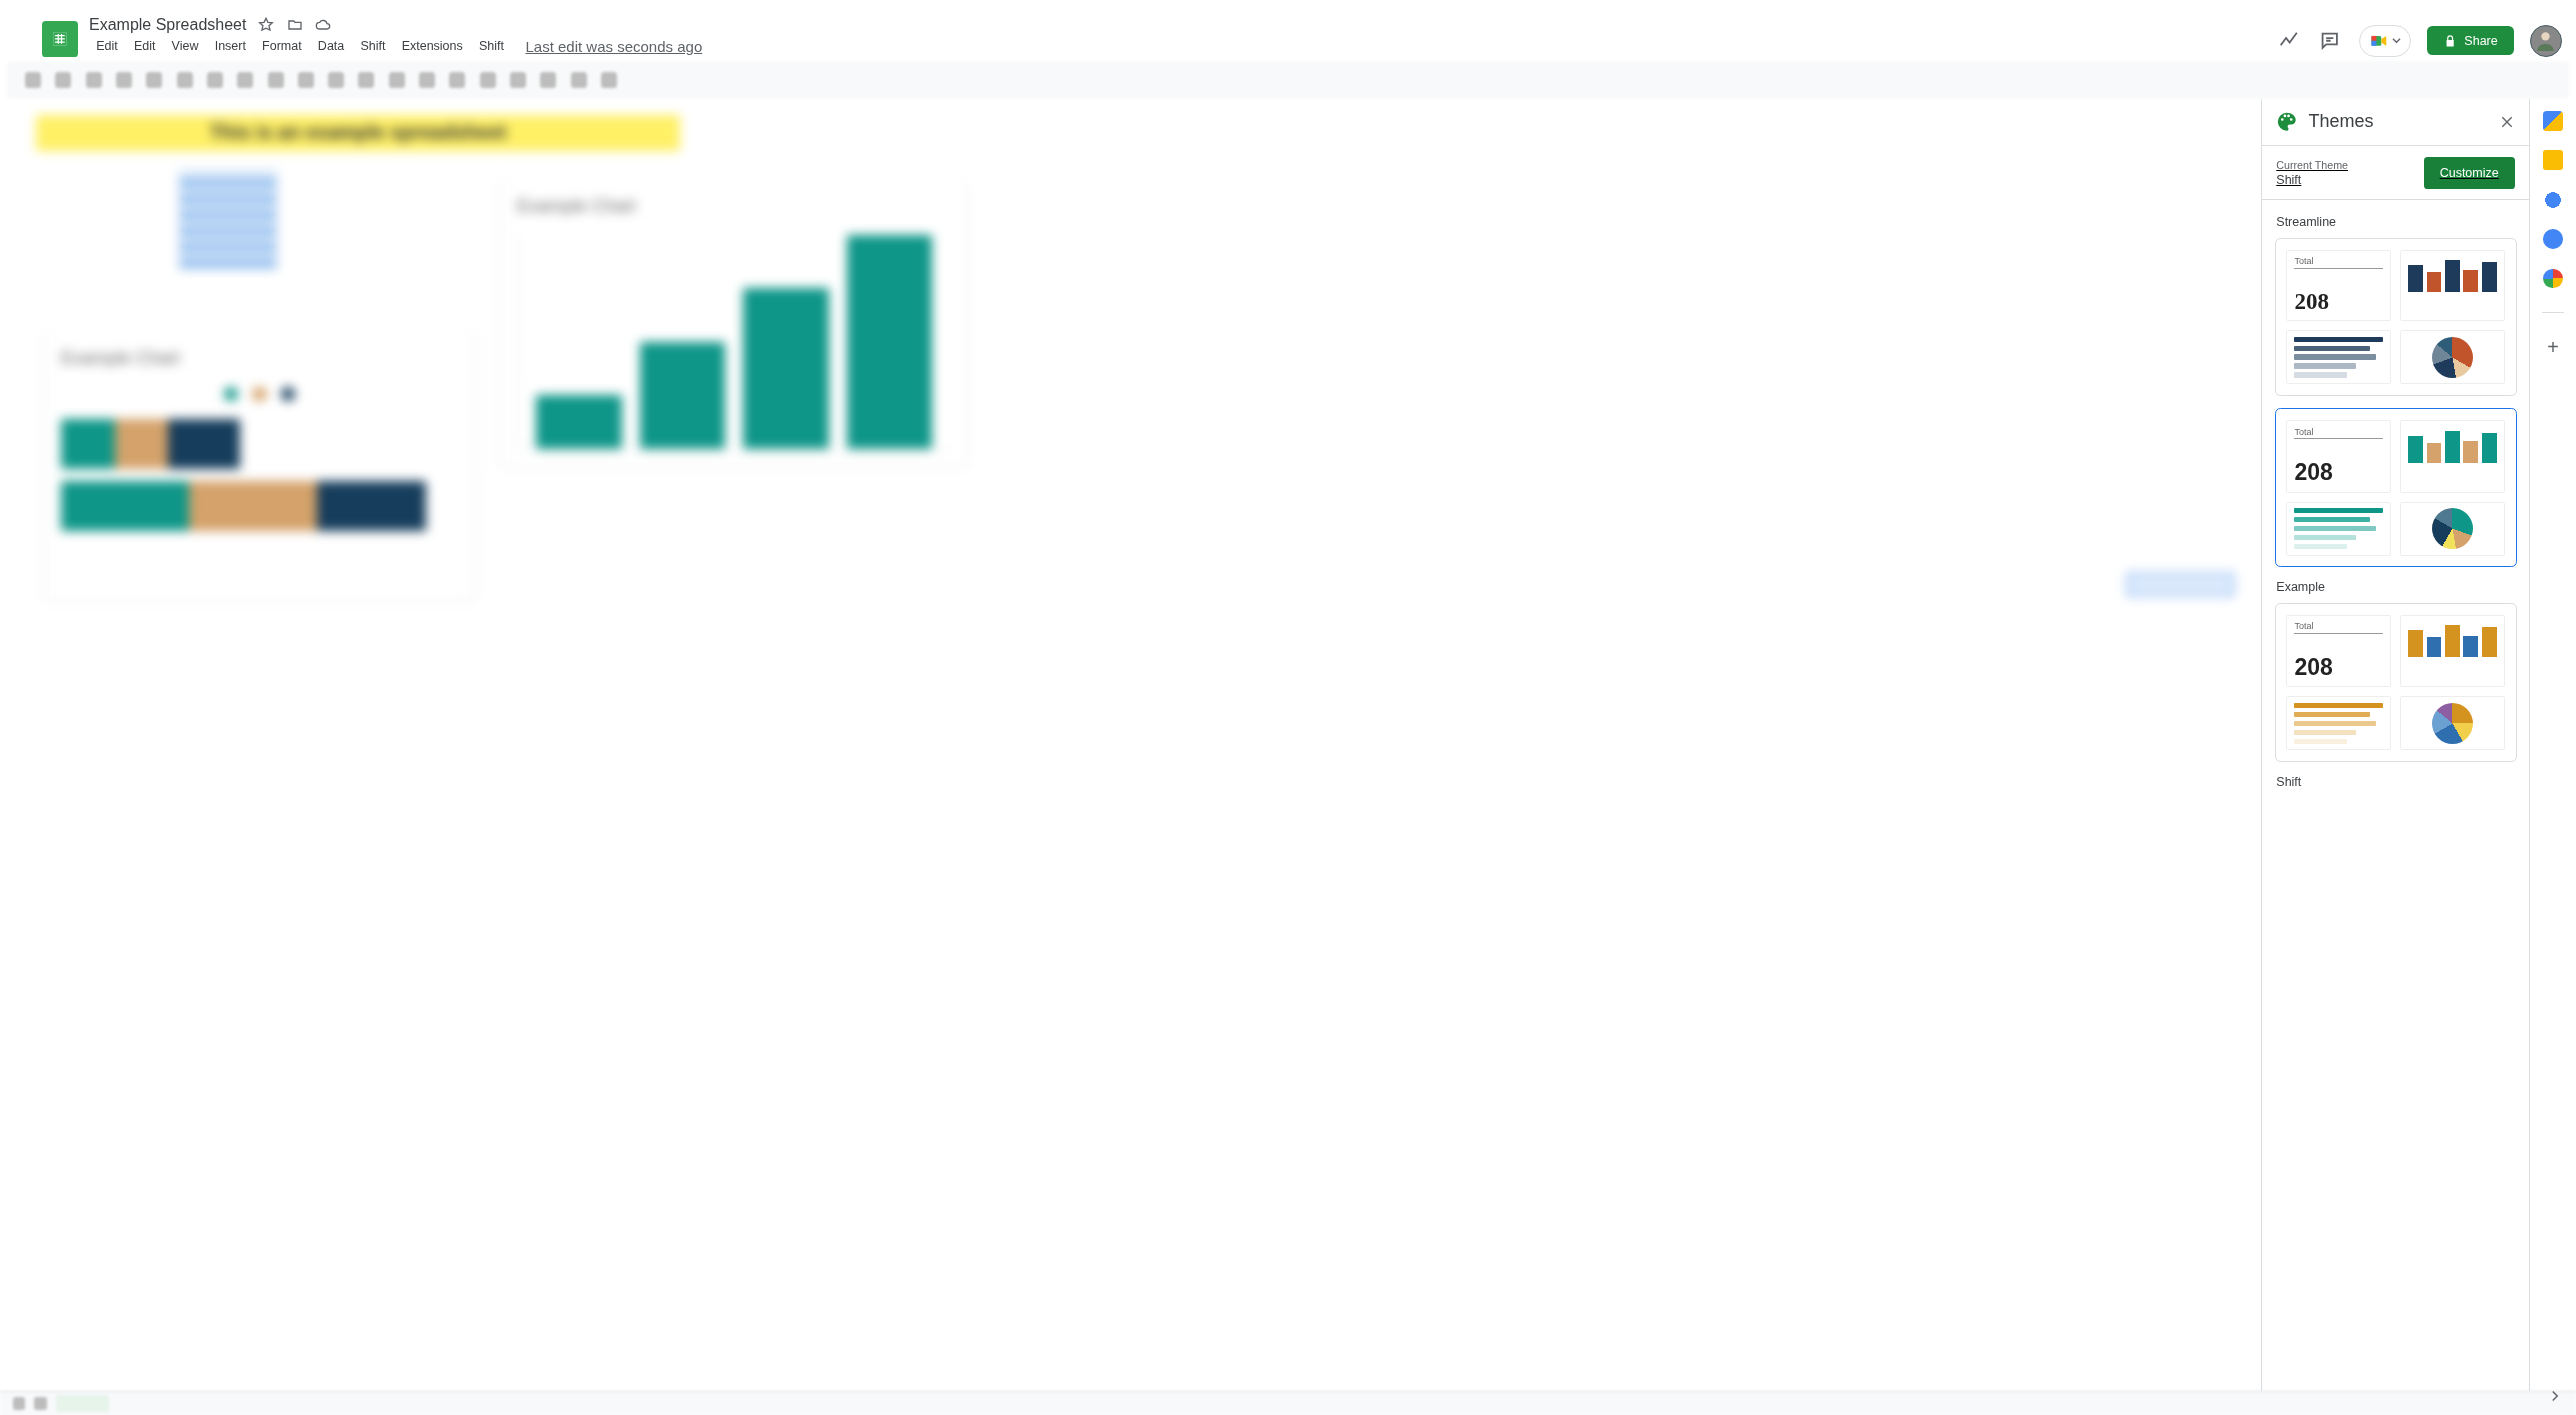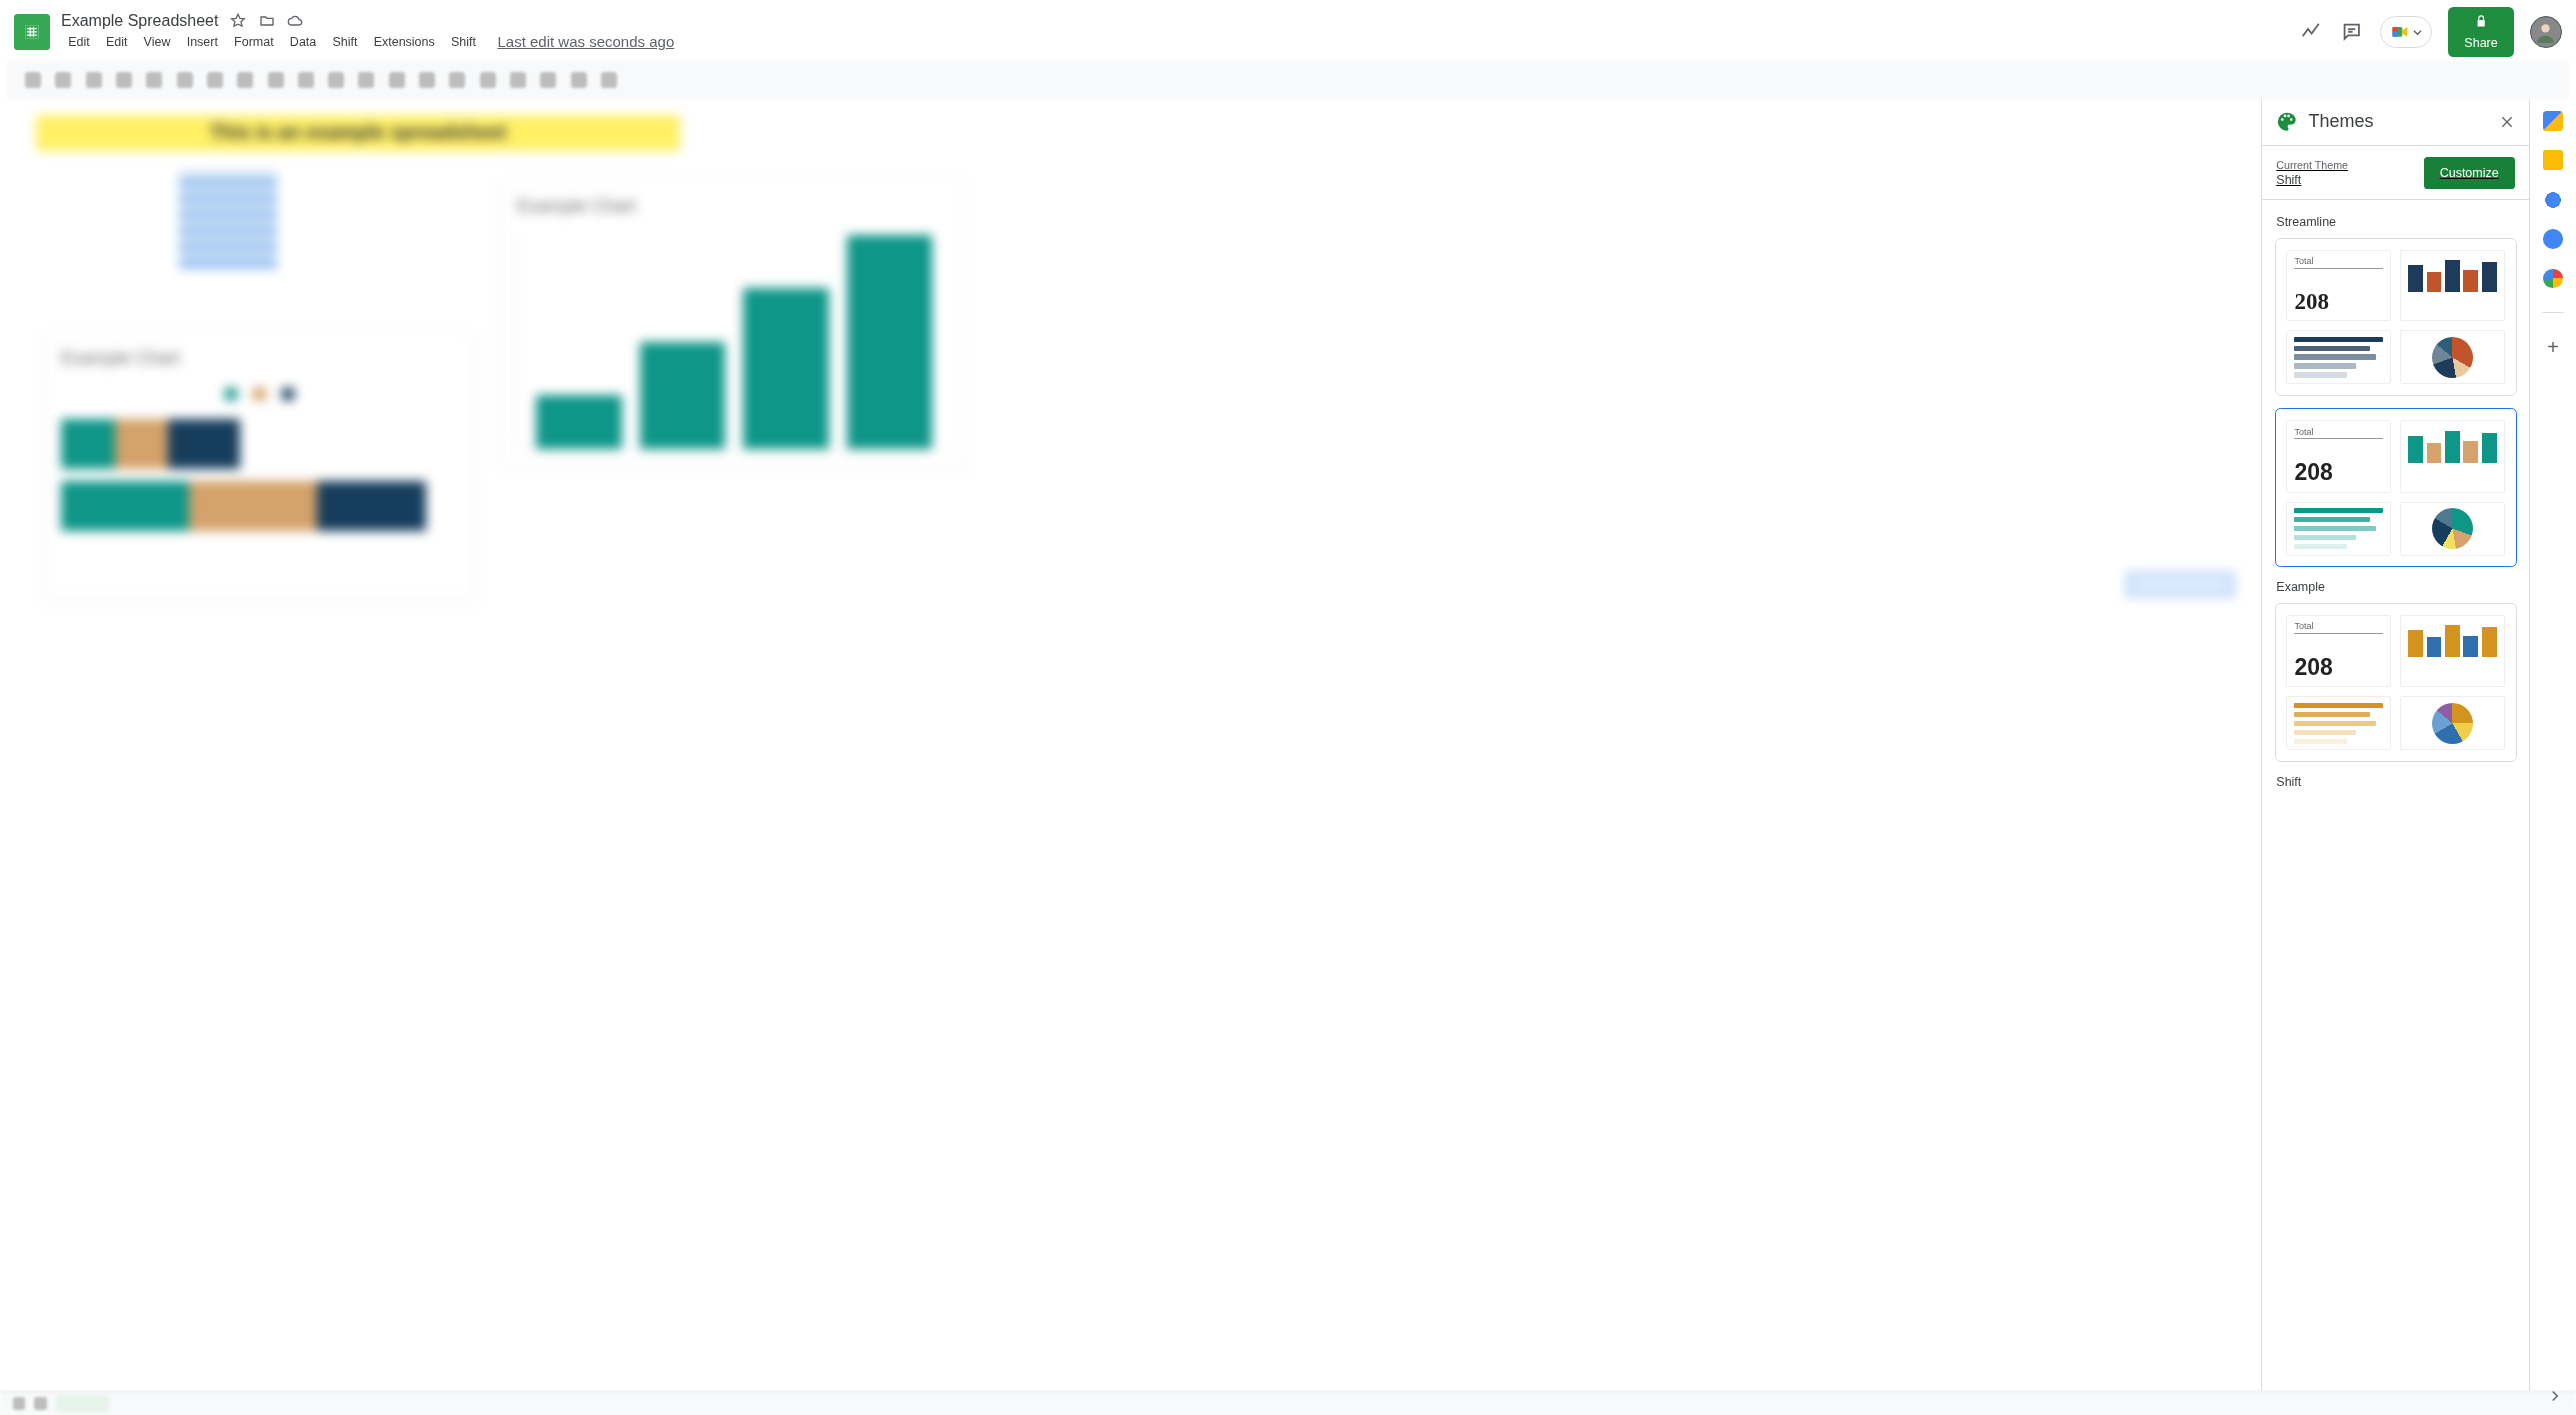--- a/index.html
+++ b/index.html
@@ -1,33 +1,33 @@
 <!DOCTYPE html>
 <html style="font-size:14.3px"><head>
 <meta charset="utf-8">
 <style>
 * { margin: 0; padding: 0; box-sizing: border-box; font-family: Arial, "Helvetica Neue", Helvetica, sans-serif; }
 html, body { width: 100%; height: 100%; background: #fff; overflow: hidden; }
 
 
-.title-bar { display: flex; align-items: center; padding: 7.2px 14.3px 0 14.3px; height: 57px; }
+.title-bar { display: flex; align-items: flex-end; padding: 7.2px 14.3px 0 14.3px; height: 57px; margin-left: 28px; }
 .app-icon { width: 36px; height: 36px; background: #34a853; border-radius: 3.6px; display: flex; align-items: center; justify-content: center; margin-right: 10.7px; }
 .app-icon svg { width: 19.7px; height: 19.7px; }
 .title-col { display: flex; flex-direction: column; }
 .doc-name-row { display: flex; align-items: center; gap: 10.7px; }
 .doc-name { font-size: 16px; color: #3c4043; font-weight: 400; }
 .title-icon { width: 18px; height: 18px; color: #5f6368; display: flex; align-items: center; justify-content: center; }
 .menu-row { display: flex; align-items: center; gap: 1.8px; margin-top: 1.8px; }
 .menu-item { font-size: 12.5px; color: #3c4043; padding: 3.6px 7.2px; border-radius: 3.6px; cursor: pointer; }
 .last-edit { font-size: 15px; color: #5f6368; text-decoration: underline; margin-left: 12.5px; cursor: pointer; }
 .title-spacer { flex: 1; }
 .title-right { display: flex; align-items: center; gap: 16px; }
 .tb-icon { width: 25px; height: 25px; color: #5f6368; display: flex; align-items: center; justify-content: center; cursor: pointer; }
 .meet-btn { display: flex; align-items: center; gap: 3.6px; border: 0.9px solid #dadce0; border-radius: 19.7px; padding: 5.4px 9px; cursor: pointer; }
-.share-btn { display: flex; align-items: center; gap: 7.2px; background: #1e8e3e; color: #fff; border-radius: 5.4px; padding: 7.2px 16px; font-size: 12.5px; font-weight: 500; cursor: pointer; flex-direction: column; }
+.share-btn { display: flex; align-items: center; gap: 7.2px; background: #1e8e3e; color: #fff; border-radius: 5.4px; padding: 7.2px 16px; font-size: 12.5px; font-weight: 500; cursor: pointer; }
 .avatar { width: 32px; height: 32px; border-radius: 50%; background: #888; border: 1.8px solid #455a64; overflow: hidden; display:flex; align-items:center; justify-content:center; color:#fff; font-size:14.3px; }
 
 
 .toolbar-blur { height: 38px; margin: 3.6px 7.2px 0 7.2px; background: #f8f9fa; border-radius: 3.6px; filter: blur(1.8px); position: relative; }
 .toolbar-dots { position: absolute; inset: 0; display: flex; align-items: center; gap: 14.3px; padding: 0 18px; }
 .toolbar-dots span { width: 16px; height: 16px; background: #bdbdbd; border-radius: 3.6px; }
 
 
 .main-row { display: flex; height: calc(100% - 57px - 41px - 25px); }
 

